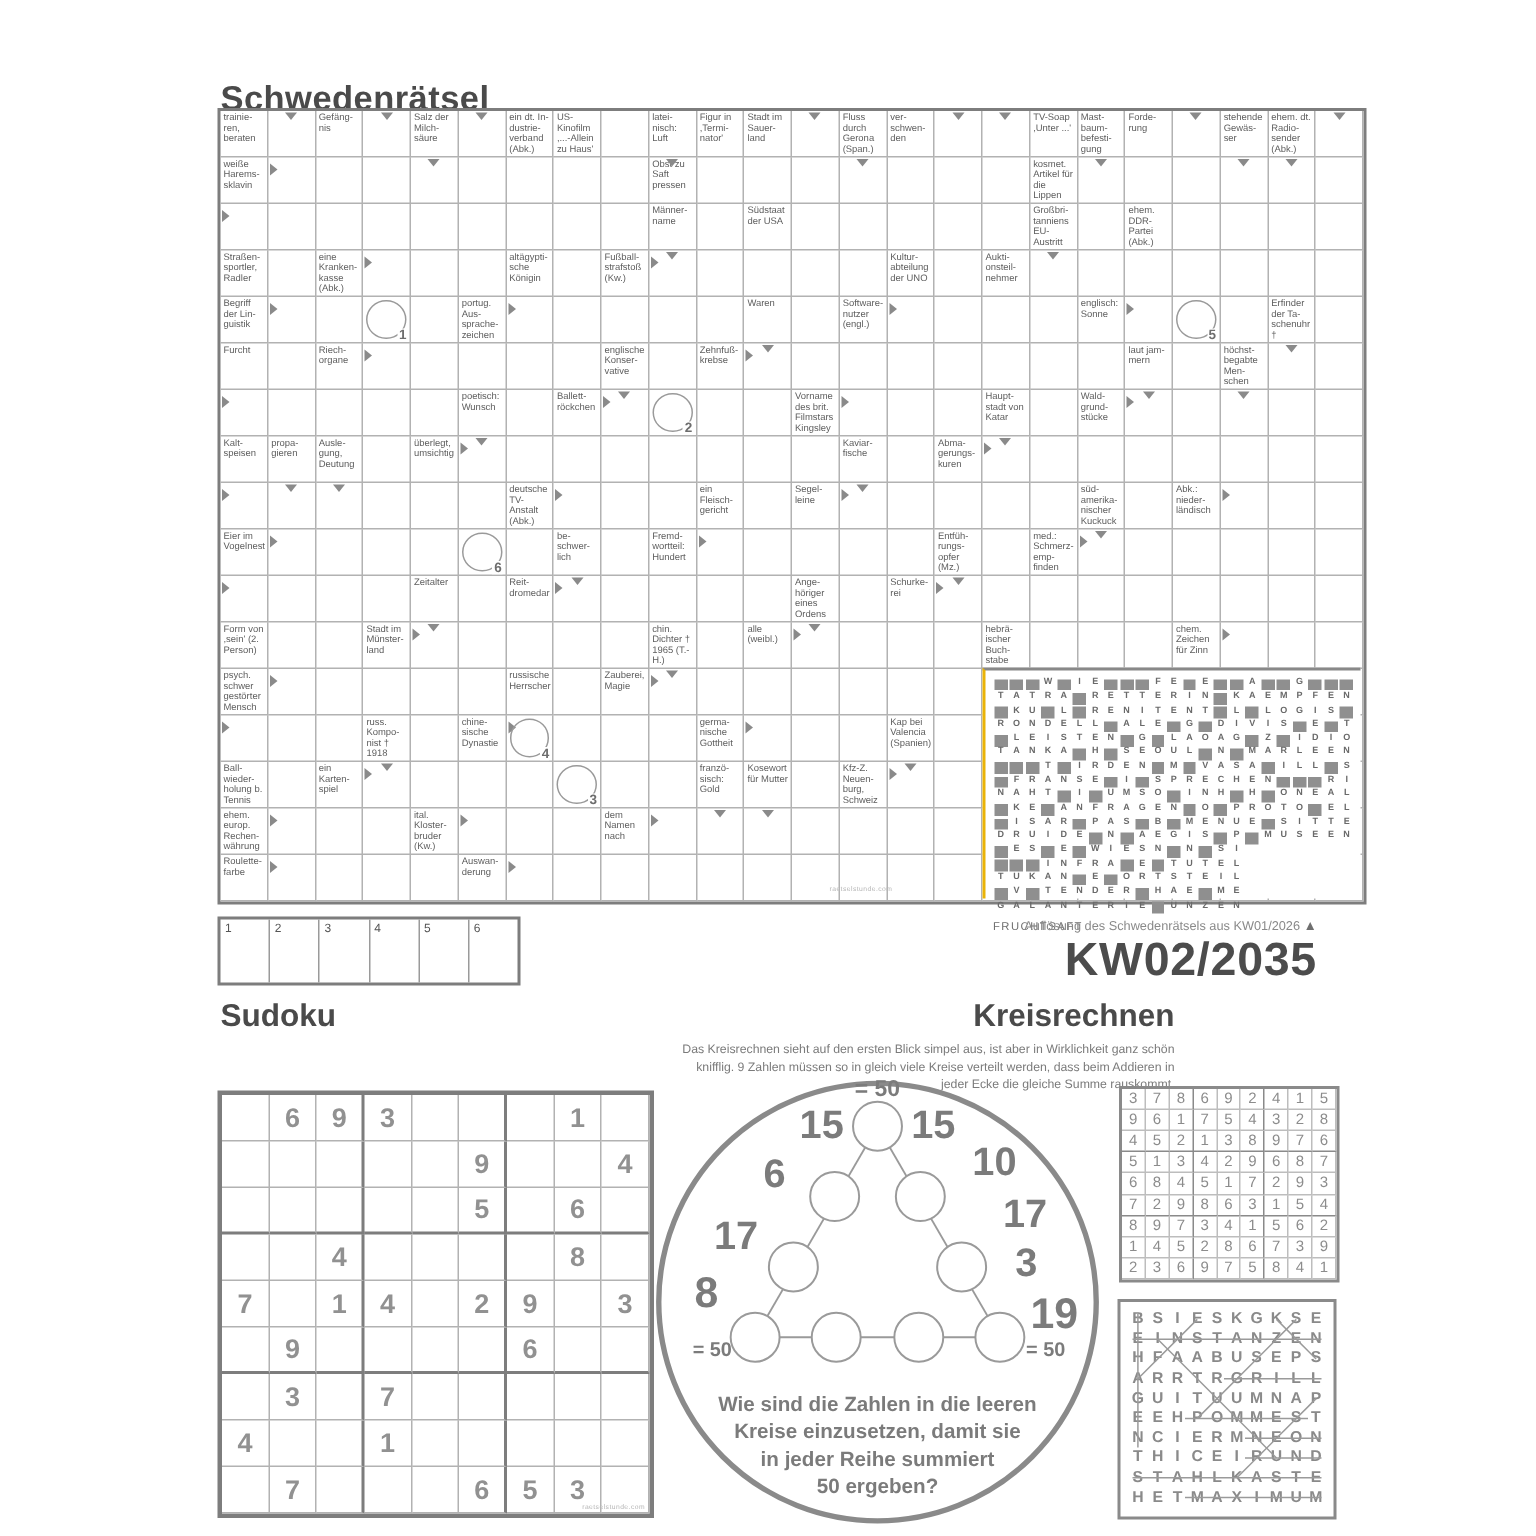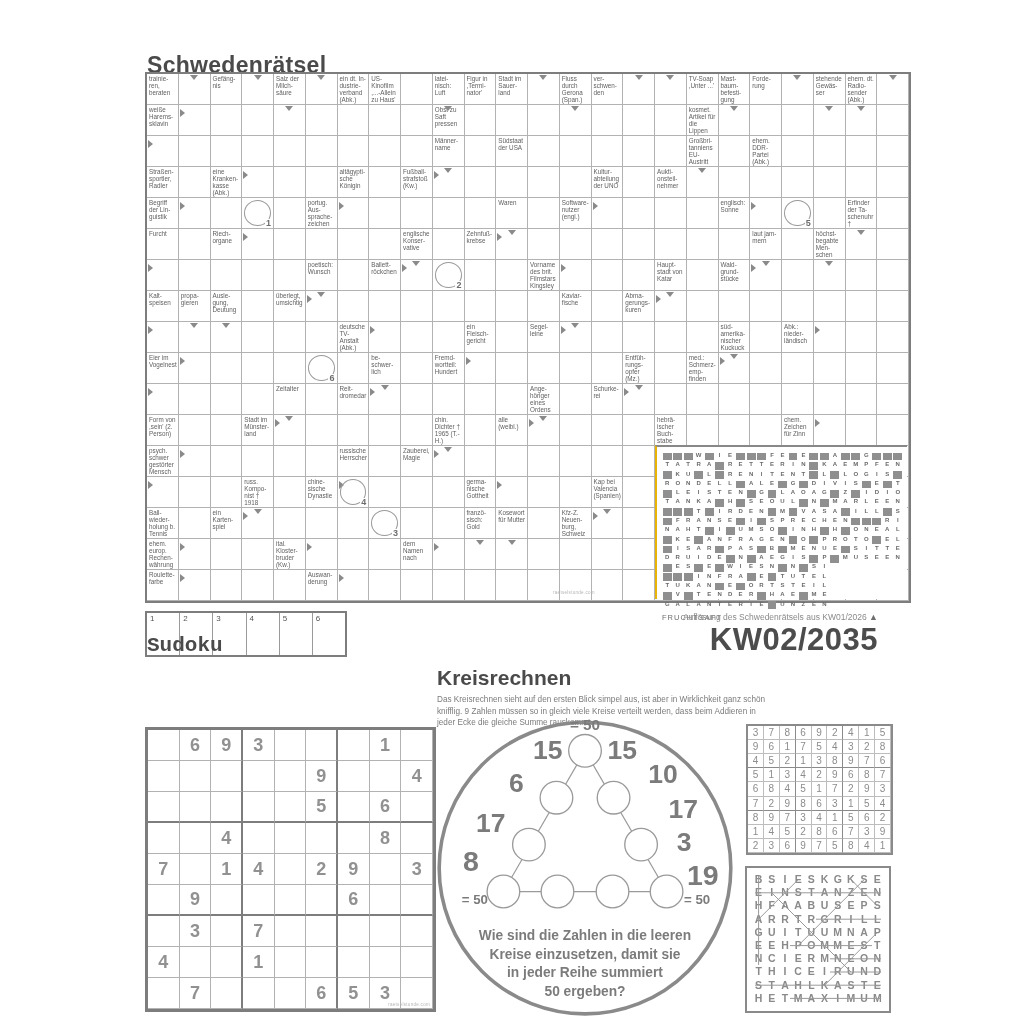--- a/index.html
+++ b/index.html
@@ -39,31 +39,31 @@
   
   .strip{left:145px;top:611px;width:198px;height:42px;border:2.5px solid #7d7d7d;display:flex;background:#fff;}
   .strip div{flex:1;border-right:1px solid #9a9a9a;font-size:8px;color:#555;padding:1px 0 0 3px;}
   .strip div:last-child{border-right:none;}
 
   .note{right:146px;top:612px;font-size:8.5px;color:#8a8a8a;text-align:center;}
   .note .tri{font-size:9px;color:#6f6f6f;}
   .kw{right:146px;top:622px;font-size:31px;font-weight:800;color:#4c4c4c;letter-spacing:.5px;}
 
   
-  .sud-sec{left:147px;top:634px;width:324px;font-family:Liberation Mono, monospace;}
+  .sud-sec{left:147px;top:666px;width:324px;}
   .sud{left:145px;top:727px;width:285px;height:279px;border:3px solid #7d7d7d;box-sizing:content-box;
        display:grid;grid-template-columns:repeat(9,1fr);grid-template-rows:repeat(9,1fr);background:#fff;}
   .sd-cell{border-right:1px solid #b2b2b2;border-bottom:1px solid #b2b2b2;
            display:flex;align-items:center;justify-content:center;
            font-size:18px;font-weight:bold;color:#919191;}
   .sd-cell.tr{border-right:2px solid #7d7d7d;}
   .sd-cell.tb{border-bottom:2px solid #7d7d7d;}
 
   
-  .kreis-sec{left:437px;top:666px;width:336px;}
+  .kreis-sec{left:447px;top:666px;width:336px;text-align:right;}
   .kreis-box{left:430px;top:710px;width:310px;height:310px;}
   .kreis-box text{font-family:"Liberation Sans",sans-serif;font-weight:bold;fill:#7b7b7b;}
 
   
   .solhead{left:745px;top:684px;width:160px;font-size:13px;line-height:1.3;color:#6e6e6e;}
   .ssud{left:746px;top:724px;width:143px;height:127px;border:2px solid #8a8a8a;box-sizing:content-box;
         display:grid;grid-template-columns:repeat(9,1fr);grid-template-rows:repeat(9,1fr);background:#fff;}
   .ss-cell{border-right:1px solid #bdbdbd;border-bottom:1px solid #bdbdbd;
            display:flex;align-items:center;justify-content:center;font-size:10px;color:#8c8c8c;}
   .ss-cell.tr{border-right:1.5px solid #8a8a8a;}

